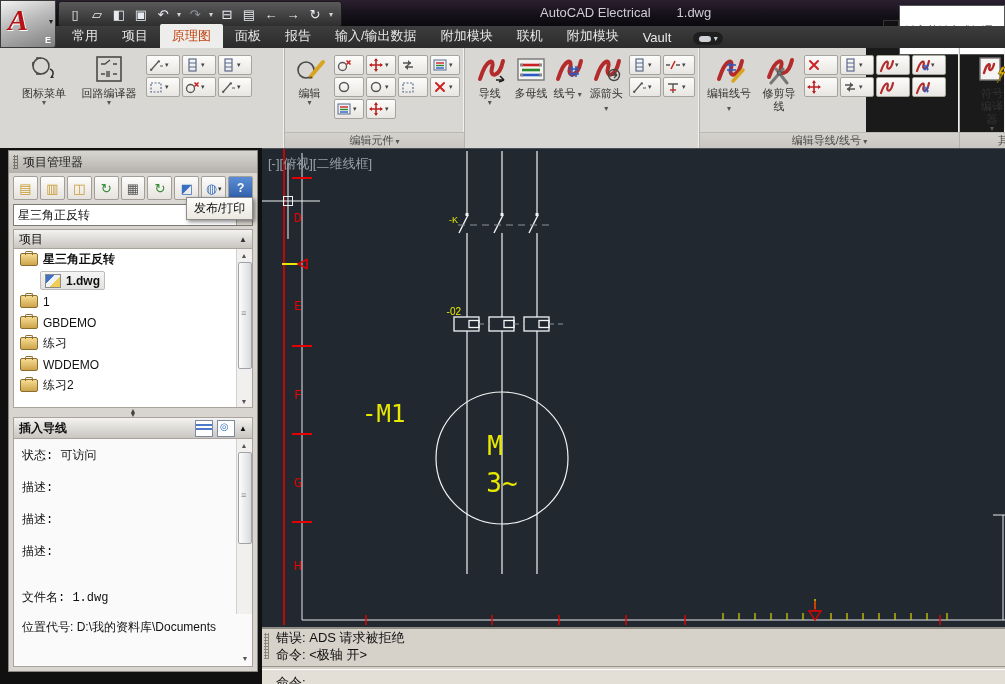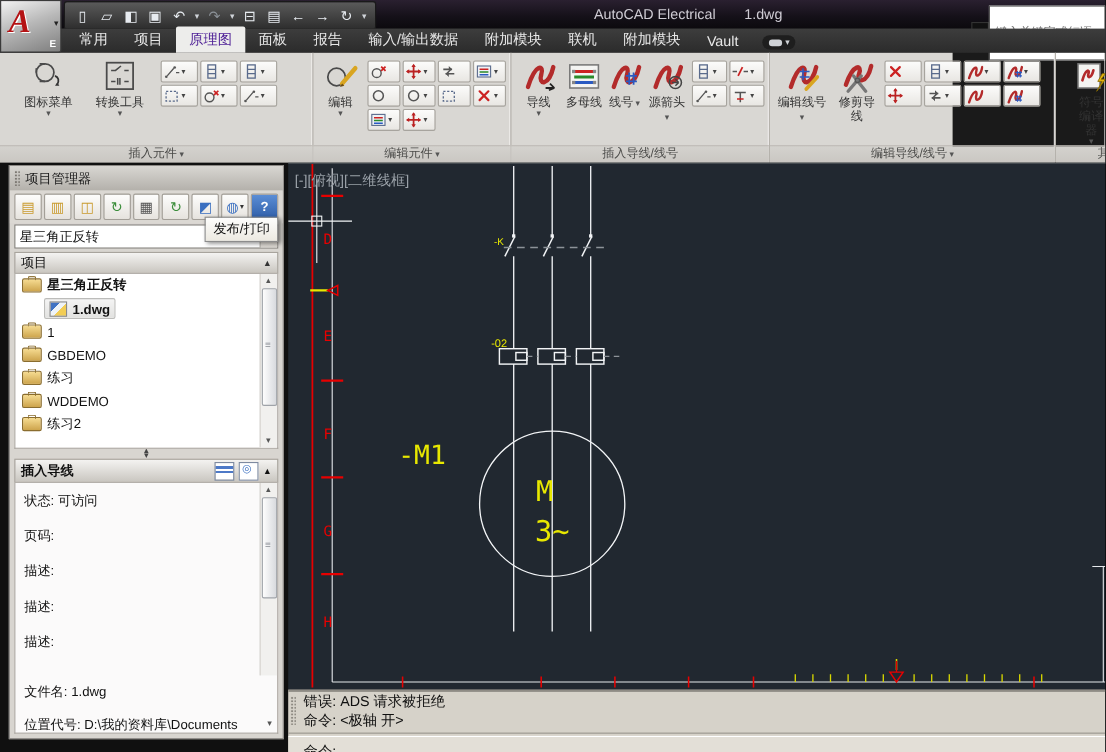--- a/index.html
+++ b/index.html
@@ -31,21 +31,21 @@
   .logo .a{position:absolute;left:7px;top:2px;font-family:"Liberation Serif",serif;
     font-weight:bold;font-style:italic;font-size:30px;color:#b41214;text-shadow:1px 1px 0 #fff;}
   .logo .e{position:absolute;right:4px;bottom:2px;font-size:9px;color:#fff;font-weight:bold;}
   .logo .car{position:absolute;right:2px;top:16px;font-size:8px;color:#222;}
 
   
   .tabrow{position:absolute;left:0;top:26px;width:1005px;height:22px;
     background:linear-gradient(#3d3d3d,#2b2b2b);display:flex;align-items:flex-end;
     padding-left:60px;box-sizing:border-box;}
   .rtab{padding:3px 12px 3px;font-size:13px;color:#e8e8e8;cursor:default;}
-  .rtab.active{background:#ededeb;color:#4c1d95;border-radius:2px 2px 0 0;}
+  .rtab.active{background:#ededeb;color:#c2410c;border-radius:2px 2px 0 0;}
   .cloud{margin:0 0 3px 10px;width:30px;height:13px;background:#1e1e1e;border-radius:7px;
     display:flex;align-items:center;justify-content:center;gap:3px;}
   .cloud i{width:12px;height:6px;background:#cfd2d6;border-radius:4px;}
   .cloud::after{content:"▾";color:#cfd2d6;font-size:8px;}
 
   
   .ribbon{position:absolute;left:0;top:48px;width:866px;height:100px;background:#d9d7d3;
     display:flex;}
   .panel{position:relative;height:100px;border-right:1px solid #b5b2ac;
     box-shadow:inset -1px 0 0 #f2f1ef;box-sizing:border-box;flex:none;}
@@ -114,21 +114,21 @@
   .splitter i{font-size:7px;color:#444;line-height:4px;letter-spacing:0;}
   .dethdr{height:20px;background:linear-gradient(#f4f3f1,#c9c6c0);border:1px solid #a8a49d;
     margin:0 4px;display:flex;align-items:center;font-size:12px;font-weight:bold;color:#111;
     padding:0 5px;gap:4px;flex:none;}
   .dethdr .sp{flex:1;}
   .hbtn{width:16px;height:15px;border:1px solid #7e8aa0;background:#fff;position:relative;}
   .hbtn.lines{background:linear-gradient(#fff 0 3px,#4d79c7 3px 5px,#fff 5px 7px,#4d79c7 7px 9px,#fff 9px);}
   .hbtn.mag::after{content:"◎";position:absolute;left:2px;top:0px;font-size:10px;color:#3a6fc0;}
   .details{margin:0 4px 4px;background:#fbfafa;border:1px solid #a8a49d;border-top:0;flex:1;
     position:relative;overflow:hidden;font-size:12px;color:#111;}
-  .details .dl{padding:8px 8px 7px;}
+  .details .dl{padding:8px 8px 7px;font-family:Liberation Mono, monospace;}
   .details .gap{height:14px;}
   .details .loc{padding:2px 8px 0;line-height:24px;}
 
   
   .tooltip{position:absolute;left:186px;top:49px;z-index:40;background:linear-gradient(#fdfdfc,#ece9e1);
     border:1px solid #8c8c8c;box-shadow:2px 2px 4px rgba(0,0,0,.45);font-size:12px;color:#111;
     padding:2px 7px;white-space:nowrap;}
 
   
   .rightcol{flex:1;display:flex;flex-direction:column;}
@@ -313,21 +313,21 @@
         <div class="bb ddu" style="margin-left:12px">
           <svg class="i32" viewBox="0 0 32 32">
               <use href="#b-iconmenu"></use>
             </svg>
           <span class="cap">图标菜单</span>
         </div>
         <div class="bb ddu" style="width:66px">
           <svg class="i32" viewBox="0 0 32 32">
               <use href="#b-circuit"></use>
             </svg>
-          <span class="cap">转换工具</span>
+          <span class="cap">回路编译器</span>
         </div>
         <div class="sgrid" style="grid-template-columns:repeat(3,34px)">
           <span class="sb dd">
               <svg viewBox="0 0 16 16">
                 <use href="#s-contact"></use>
               </svg>
             </span>
           <span class="sb dd">
               <svg viewBox="0 0 16 16">
                 <use href="#s-ladder"></use>
@@ -348,21 +348,20 @@
                 <use href="#s-circx"></use>
               </svg>
             </span>
           <span class="sb dd">
               <svg viewBox="0 0 16 16">
                 <use href="#s-contact"></use>
               </svg>
             </span>
         </div>
       </div>
-      <div class="pfoot dd">插入元件</div>
     </div>
 
     <div class="panel" style="width:180px">
       <div class="pbody">
         <div class="bb ddu" style="width:44px">
           <svg class="i32" viewBox="0 0 32 32">
               <use href="#b-edit"></use>
             </svg>
           <span class="cap">编辑</span>
         </div>
@@ -464,21 +463,20 @@
                 <use href="#s-contact"></use>
               </svg>
             </span>
           <span class="sb dd">
               <svg viewBox="0 0 16 16">
                 <use href="#s-tee"></use>
               </svg>
             </span>
         </div>
       </div>
-      <div class="pfoot">插入导线/线号</div>
     </div>
 
     <div class="panel" style="width:260px">
       <div class="pbody">
         <div class="bb" style="width:50px">
           <svg class="i32" viewBox="0 0 32 32">
               <use href="#b-editwn"></use>
             </svg>
           <span class="cap dds">编辑线号</span>
         </div>
@@ -624,21 +622,20 @@
         <div class="dethdr">
           <span>插入导线</span>
             <span class="sp"></span>
           <span class="hbtn lines"></span>
           <span class="hbtn mag"></span>
           <span class="col" style="font-size:8px">▲</span>
         </div>
 
         <div class="details">
           <div class="dl">状态: 可访问</div>
-          <div class="dl">页码:</div>
           <div class="dl">描述:</div>
           <div class="dl">描述:</div>
           <div class="dl">描述:</div>
           <div class="gap"></div>
           <div class="dl">文件名: 1.dwg</div>
           <div class="loc">
             <span>位置代号: D:\我的资料库\Documents</span><br>
             
           </div>
           <div class="vscroll" style="height:175px">

